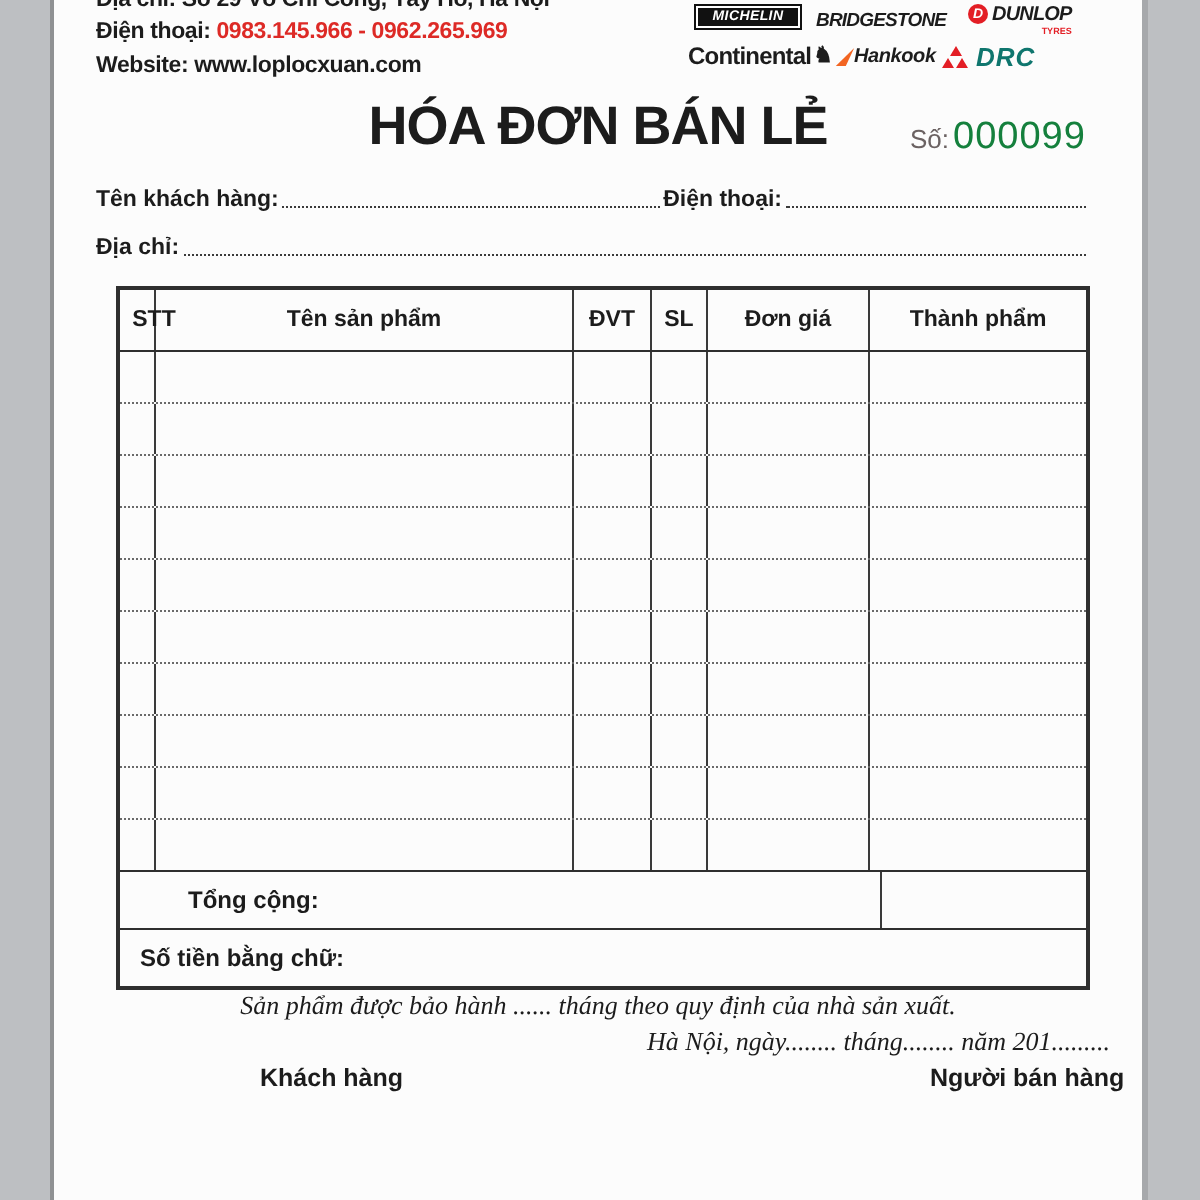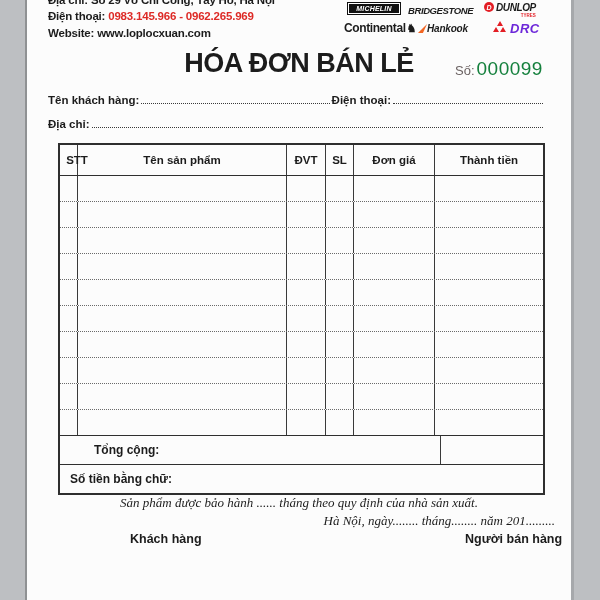--- a/index.html
+++ b/index.html
@@ -26,21 +26,21 @@
   .dunlop .dball{width:10px;height:10px;border-radius:50%;background:#e31e25;color:#fff;font-size:7px;
                  font-weight:700;font-style:italic;display:flex;align-items:center;justify-content:center;margin-right:2px;}
   .dunlop .dtxt{font-size:10px;font-weight:700;font-style:italic;letter-spacing:-0.4px;}
   .dunlop .dsub{position:absolute;top:11px;right:0;font-size:4.5px;font-weight:700;color:#e31e25;}
   .continental{left:317px;top:21px;font-size:12px;font-weight:700;letter-spacing:-0.4px;display:flex;align-items:center;}
   .continental .horse{font-size:11px;margin-left:1px;line-height:1;}
   .hankook{left:393px;top:23px;display:flex;align-items:center;}
   .hankook .wing{width:0;height:0;border-left:5px solid transparent;border-bottom:9px solid #f26522;
                  transform:skewX(-25deg);margin-right:2px;}
   .hankook .htxt{font-size:10px;font-weight:700;font-style:italic;letter-spacing:-0.2px;}
-  .drc{left:466px;top:21px;display:flex;align-items:flex-start;color:#6d28d9;}
+  .drc{left:444px;top:21px;display:flex;align-items:center;color:#0f766e;}
   .triforce{width:14px;height:11px;position:relative;margin-right:3px;}
   .triforce i{position:absolute;width:0;height:0;border-left:3.5px solid transparent;border-right:3.5px solid transparent;
               border-bottom:5.5px solid #e31e25;}
   .triforce i.t{left:3.5px;top:0;}
   .triforce i.l{left:0;top:5.5px;}
   .triforce i.r{left:7px;top:5.5px;}
   .drc .drctxt{font-size:13px;font-weight:700;font-style:italic;letter-spacing:0.5px;}
 
   
   .title{position:absolute;left:0;top:48px;width:100%;text-align:center;font-size:27px;font-weight:700;
@@ -143,21 +143,21 @@
       <span class="leader fixed"></span>
     </div>
 
     <div class="itable">
       <div class="trow thead">
         <div class="cell c0">STT</div>
         <div class="cell c1">Tên sản phẩm</div>
         <div class="cell c2">ĐVT</div>
         <div class="cell c3">SL</div>
         <div class="cell c4">Đơn giá</div>
-        <div class="cell c5">Thành tiền</div>
+        <div class="cell c5">Thành phẩm</div>
       </div>
       <div class="tbody">
           <div class="trow">
             <div class="cell c0"></div>
             <div class="cell c1"></div>
             <div class="cell c2"></div>
             <div class="cell c3"></div>
             <div class="cell c4"></div>
             <div class="cell c5"></div>
           </div>

